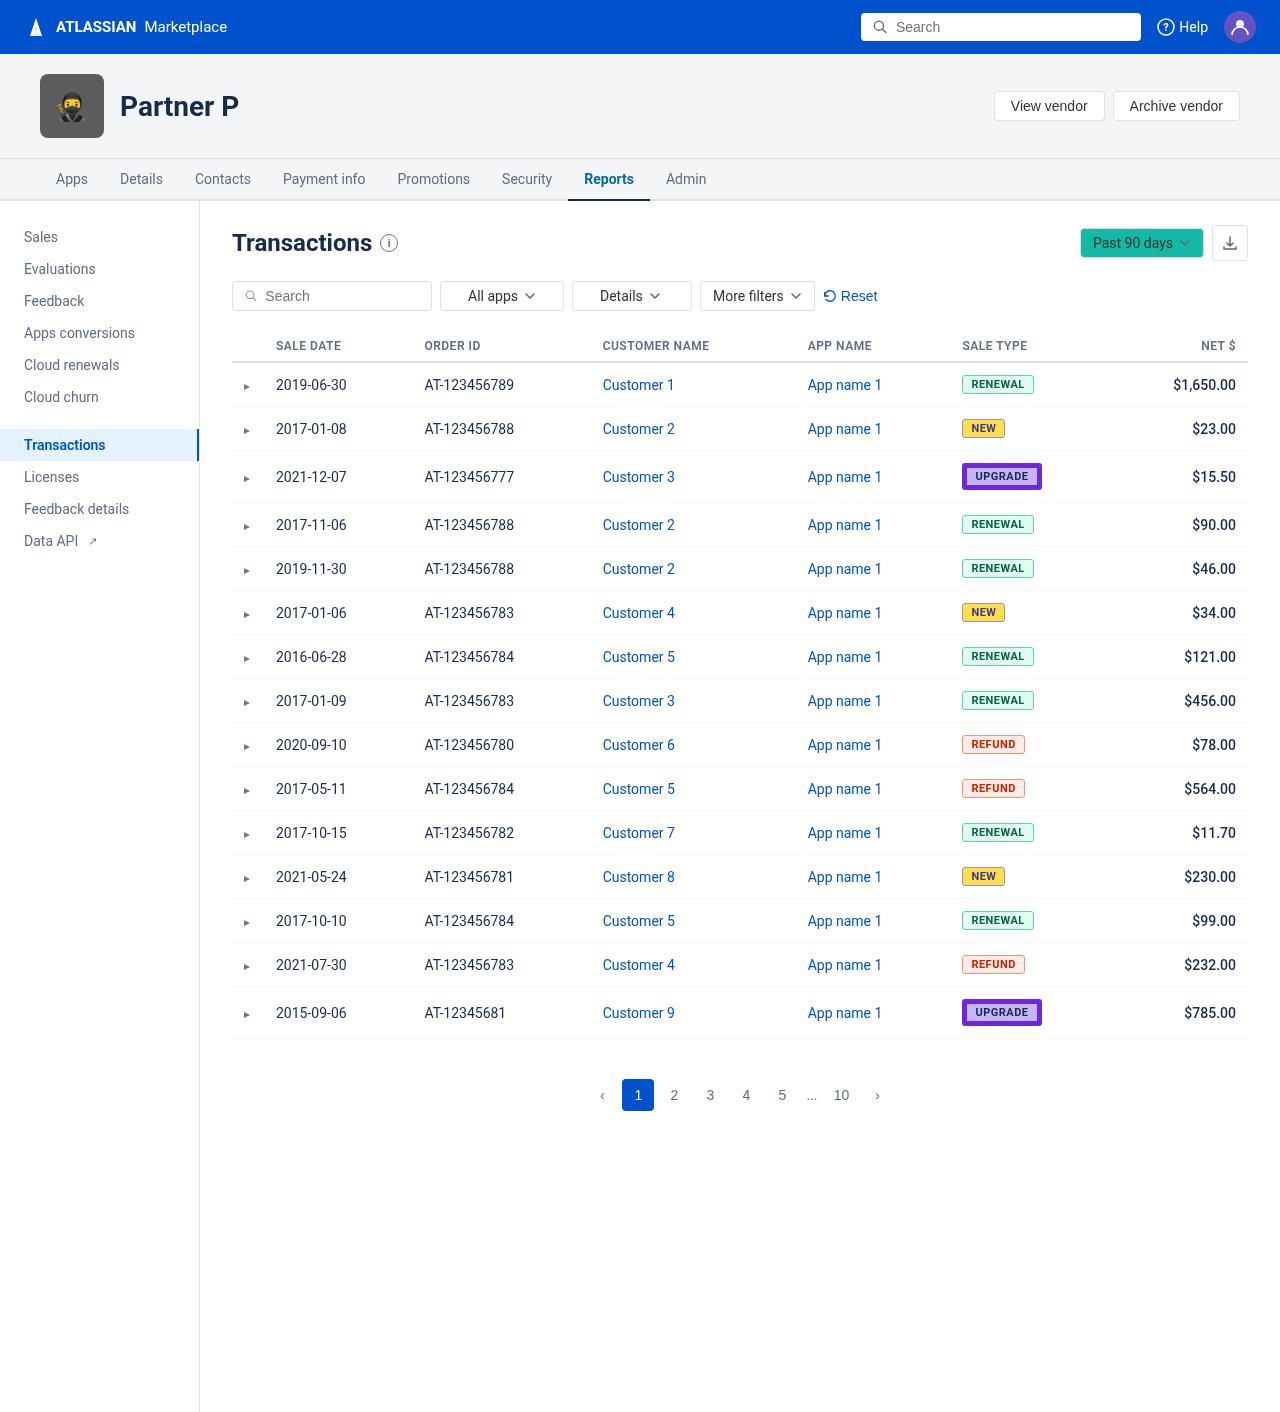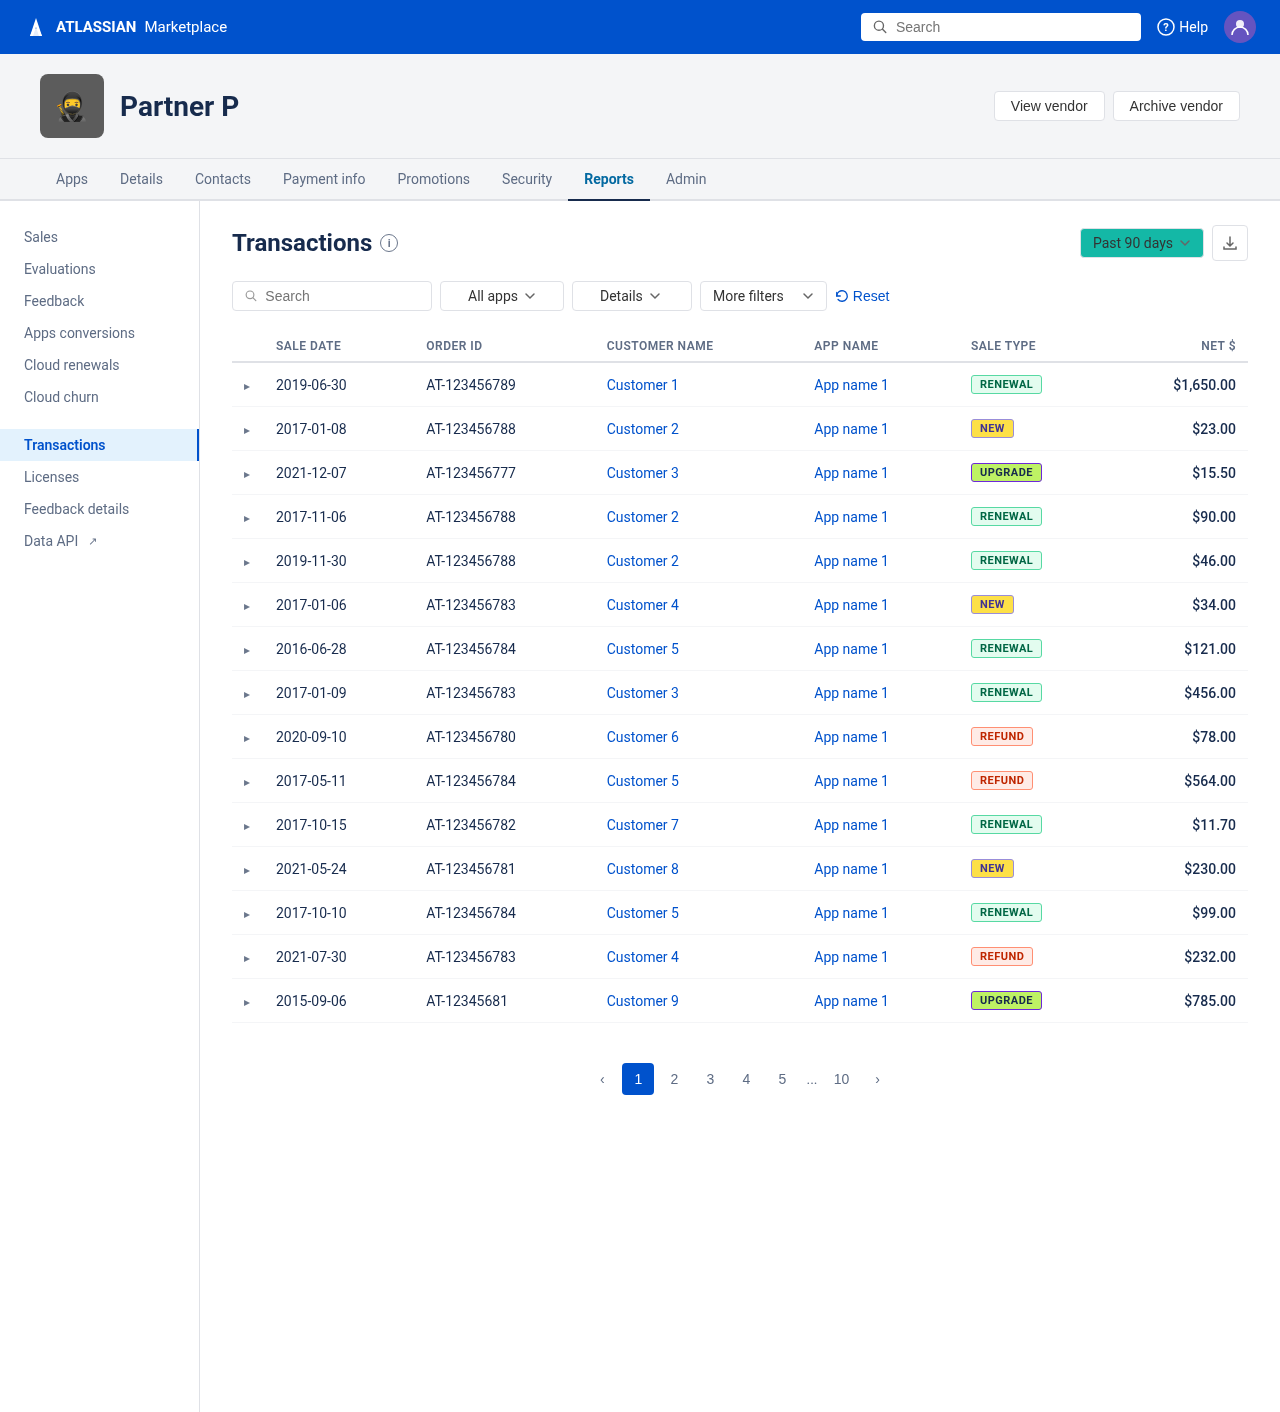--- a/index.html
+++ b/index.html
@@ -109,21 +109,21 @@
       padding: 6px 12px; background: #fff; width: 200px;
     }
     .filter-search input { border: none; outline: none; font-size: 14px; width: 100%; }
     .filter-dropdown {
       display: flex; align-items: center; gap: 6px;
       border: 1px solid #dfe1e6; border-radius: 4px;
       padding: 6px 27px; background: #fff; cursor: pointer; font-size: 14px;
       min-width: 120px;
     }
     .more-filters-btn {
-      display: flex; align-items: center; gap: 18px;
+      display: flex; align-items: center; gap: 6px;
       border: 1px solid #dfe1e6; border-radius: 4px;
       padding: 6px 12px; background: #fff; cursor: pointer; font-size: 14px; text-align: center;
     }
     .reset-btn {
       display: flex; align-items: center; gap: 4px;
       color: #0052cc; cursor: pointer; font-size: 14px; background: none; border: none;
     }
 
     
     .table-container { width: 100%; }
@@ -140,21 +140,21 @@
     .expand-btn { color: #6b778c; cursor: pointer; font-size: 12px; }
     .customer-link { color: #0052cc; text-decoration: none; cursor: pointer; }
     .app-link { color: #0052cc; text-decoration: none; cursor: pointer; }
 
     .badge {
       display: inline-block; padding: 2px 8px; border-radius: 3px;
       font-size: 11px; font-weight: 700; letter-spacing: 0.5px;
     }
     .badge-renewal { background: #e3fcef; color: #006644; border: 1px solid #57d9a3; }
     .badge-new { background: #fde047; color: #403294; border: 1px solid #998dd9; }
-    .badge-upgrade { background: #bef264; color: #172b4d; border: 1px solid #6d28d9; padding-left: 8px; }
+    .badge-upgrade { background: #c4b5fd; color: #172b4d; border: 5px solid #6d28d9; padding-left: 8px; }
     .badge-refund { background: #ffebe6; color: #bf2600; border: 1px solid #ff8f73; }
 
     
     .pagination { display: flex; align-items: center; justify-content: center; gap: 4px; margin-top: 24px; padding: 16px 0; }
     .page-btn {
       width: 32px; height: 32px; display: flex; align-items: center; justify-content: center;
       border-radius: 4px; cursor: pointer; font-size: 14px; color: #5e6c84;
       border: none; background: none;
     }
     .page-btn.active { background: #0052cc; color: #fff; }

